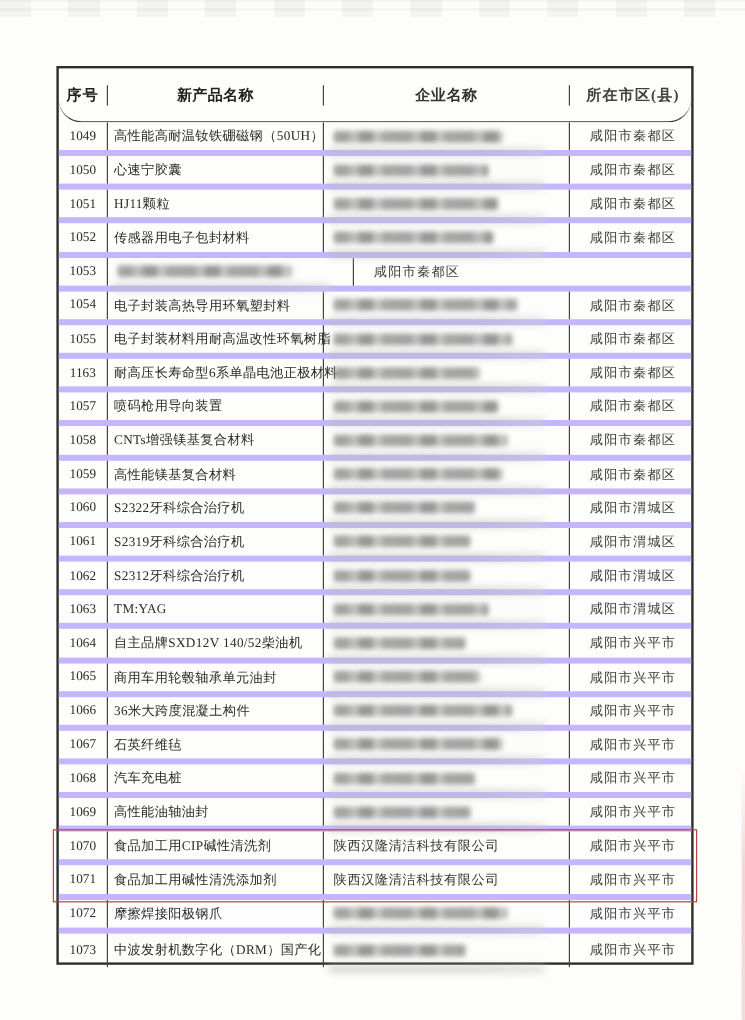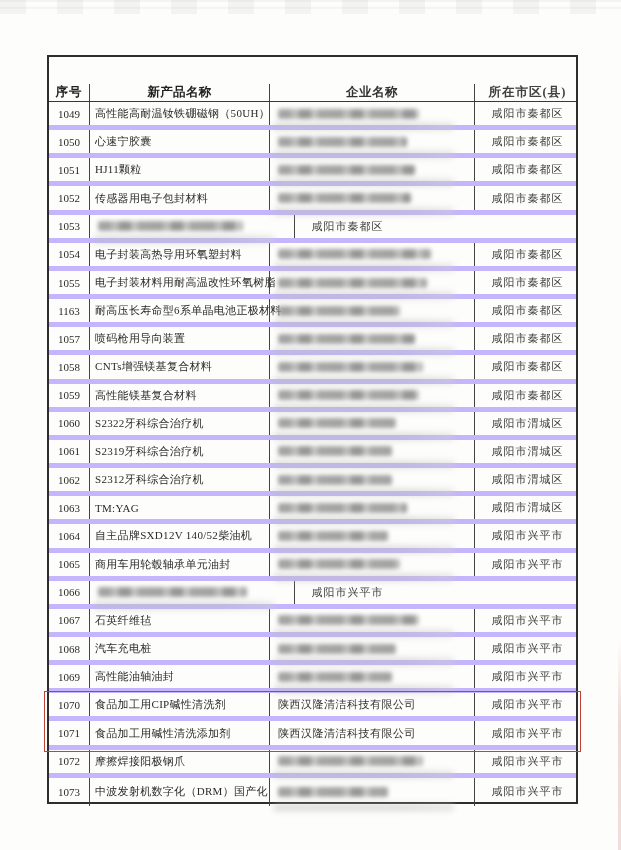--- a/index.html
+++ b/index.html
@@ -21,22 +21,22 @@
     position:absolute;right:0;top:640px;width:3px;height:210px;
     background:linear-gradient(180deg, rgba(0,0,0,0) 0, rgba(214,150,140,0.35) 40%, rgba(214,150,140,0.30) 100%);
   }
   .doc-table{
     position:absolute;left:47px;top:55px;width:531px;height:749px;
     border:2px solid #2e2d2b;box-sizing:border-box;
     display:flex;flex-direction:column;
     background:#fdfdfb;
   }
   .header-row{
-    height:45px;flex:none;display:flex;align-items:flex-end;
-    border-bottom:1.6px solid #3a3936;box-sizing:border-box;
+    height:45px;flex:none;display:flex;align-items:center;
+    border-bottom:1.6px solid #3a3936;box-sizing:border-box;border-radius:19px;
   }
   .header-cell{
     display:flex;align-items:center;justify-content:center;
     font-size:12.5px;font-weight:600;letter-spacing:1px;color:#222;
     border-right:1px solid #45443f;box-sizing:border-box;
   }
   .table-body{flex:1;display:flex;flex-direction:column;}
   .tr{
     height:28.16px;flex:none;display:flex;align-items:stretch;
     border-bottom:5px solid #c4b5fd;box-sizing:border-box;
@@ -234,20 +234,21 @@
     <div class="td col-no td-no">1065</div>
     <div class="td col-product td-product">商用车用轮毂轴承单元油封</div>
     <div class="td col-company td-company">
           <div class="blur-bar" style="width: 62%;"></div>
           <div class="blur-echo"></div>
         </div>
     <div class="td col-district td-district">咸阳市兴平市</div>
   </div>
       <div class="tr">
     <div class="td col-no td-no">1066</div>
+    <div class="td col-product td-product">36米大跨度混凝土构件</div>
     <div class="td col-company td-company">
           <div class="blur-bar" style="width: 76%;"></div>
           <div class="blur-echo"></div>
         </div>
     <div class="td col-district td-district">咸阳市兴平市</div>
   </div>
       <div class="tr">
     <div class="td col-no td-no">1067</div>
     <div class="td col-product td-product">石英纤维毡</div>
     <div class="td col-company td-company">

